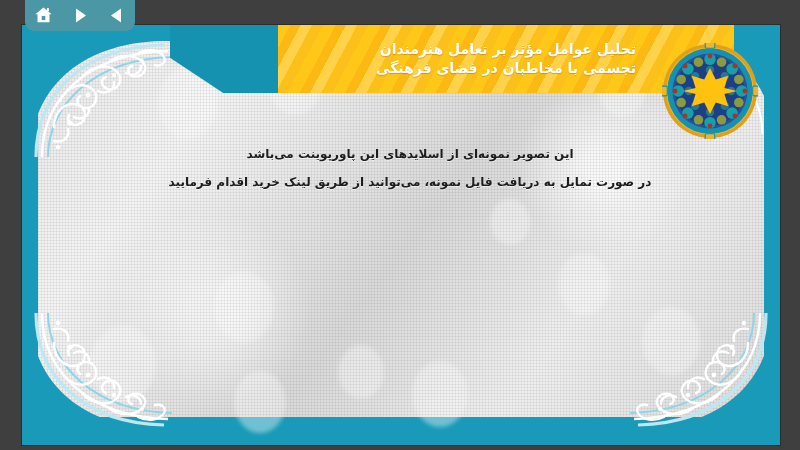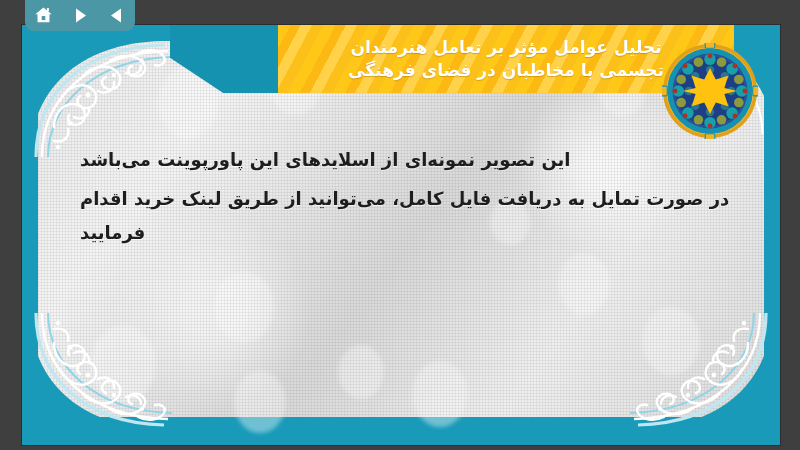--- a/index.html
+++ b/index.html
@@ -79,41 +79,40 @@
       repeating-linear-gradient(118deg,
         #ffc819 0 11px,
         #fdb913 11px 20px,
         #ffd24a 20px 30px,
         #fcc01a 30px 40px);
     z-index:22;
     display:flex;align-items:center;justify-content:center;
   }
   .title-text{
     color:#ffffff;
-    font-size:17px;line-height:1.38;
+    font-size:14px;line-height:1.38;
     font-weight:bold;
-    text-align:center;
     text-shadow:0 1px 1px rgba(160,110,0,.45);
     padding:0 14px;
     direction:rtl;
     white-space:pre-line;
   }
 
   
   .medallion{
     position:absolute;right:22px;top:18px;width:96px;height:96px;
     z-index:30;
   }
 
   
   .body-text{
     position:absolute;right:40px;top:118px;width:660px;
-    text-align:left;direction:rtl;
+    text-align:center;direction:rtl;
     color:#1d1d1d;
-    font-size:18px;
+    font-size:12px;
     line-height:1.85;
     font-weight:bold;
     z-index:15;
     text-shadow:0 1px 0 rgba(255,255,255,.6);
   }
   .body-line{margin:0 0 6px 0;}
 </style>
 </head>
 <body>
 
@@ -299,17 +298,17 @@
       <g fill="#f0b429" stroke="#1592b0" stroke-width="1.2">
         <rect x="45" y="-1.5" width="10" height="7" rx="1.5"></rect>
         <rect x="45" y="94.5" width="10" height="7" rx="1.5"></rect>
         <rect x="-1.5" y="45" width="7" height="10" rx="1.5"></rect>
         <rect x="94.5" y="45" width="7" height="10" rx="1.5"></rect>
       </g>
     </svg>
 
     <div class="body-text">
       <p class="body-line">این تصویر نمونه‌ای از اسلایدهای این پاورپوینت می‌باشد</p>
-      <p class="body-line">در صورت تمایل به دریافت فایل کامل، می‌توانید از طریق لینک خرید اقدام فرمایید</p>
+      <p class="body-line">در صورت تمایل به دریافت فایل نمونه، می‌توانید از طریق لینک خرید اقدام فرمایید</p>
     </div>
 
   </div>
 </div>
 
 </body></html>

